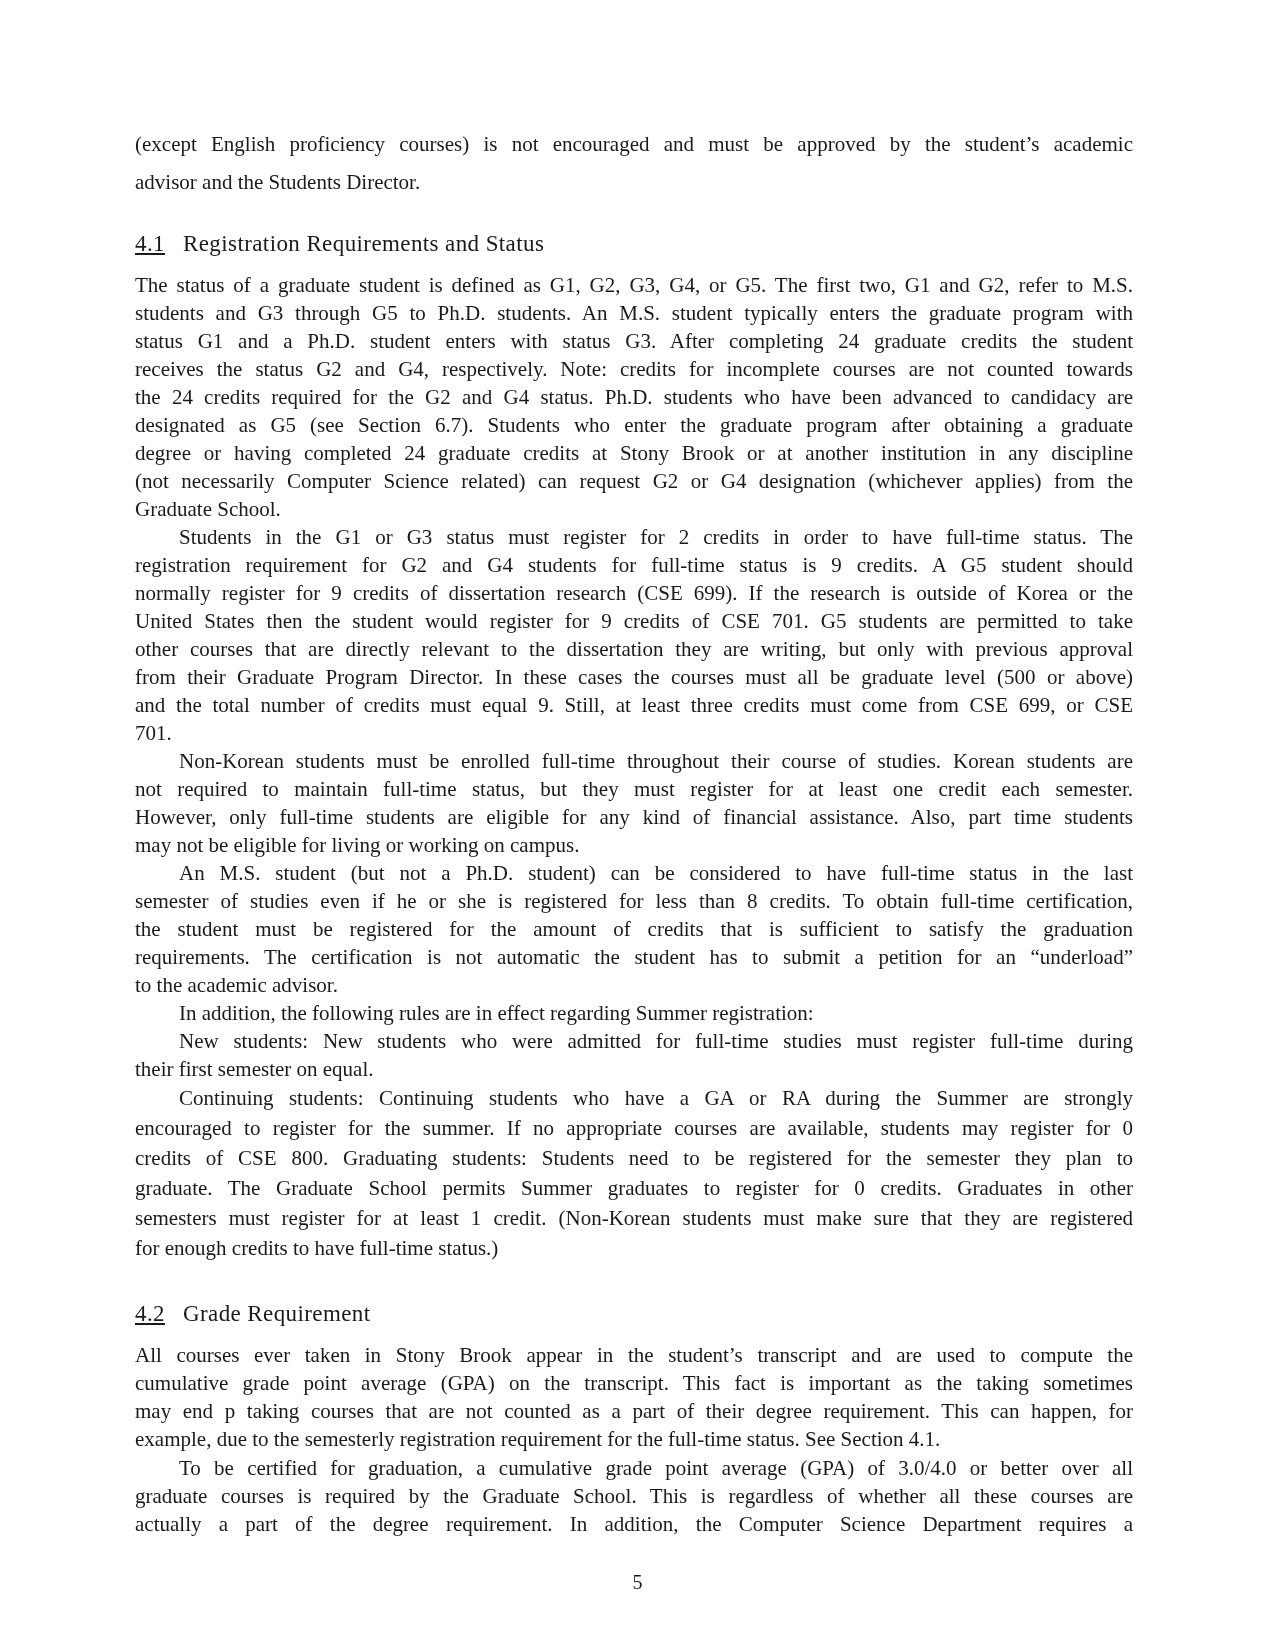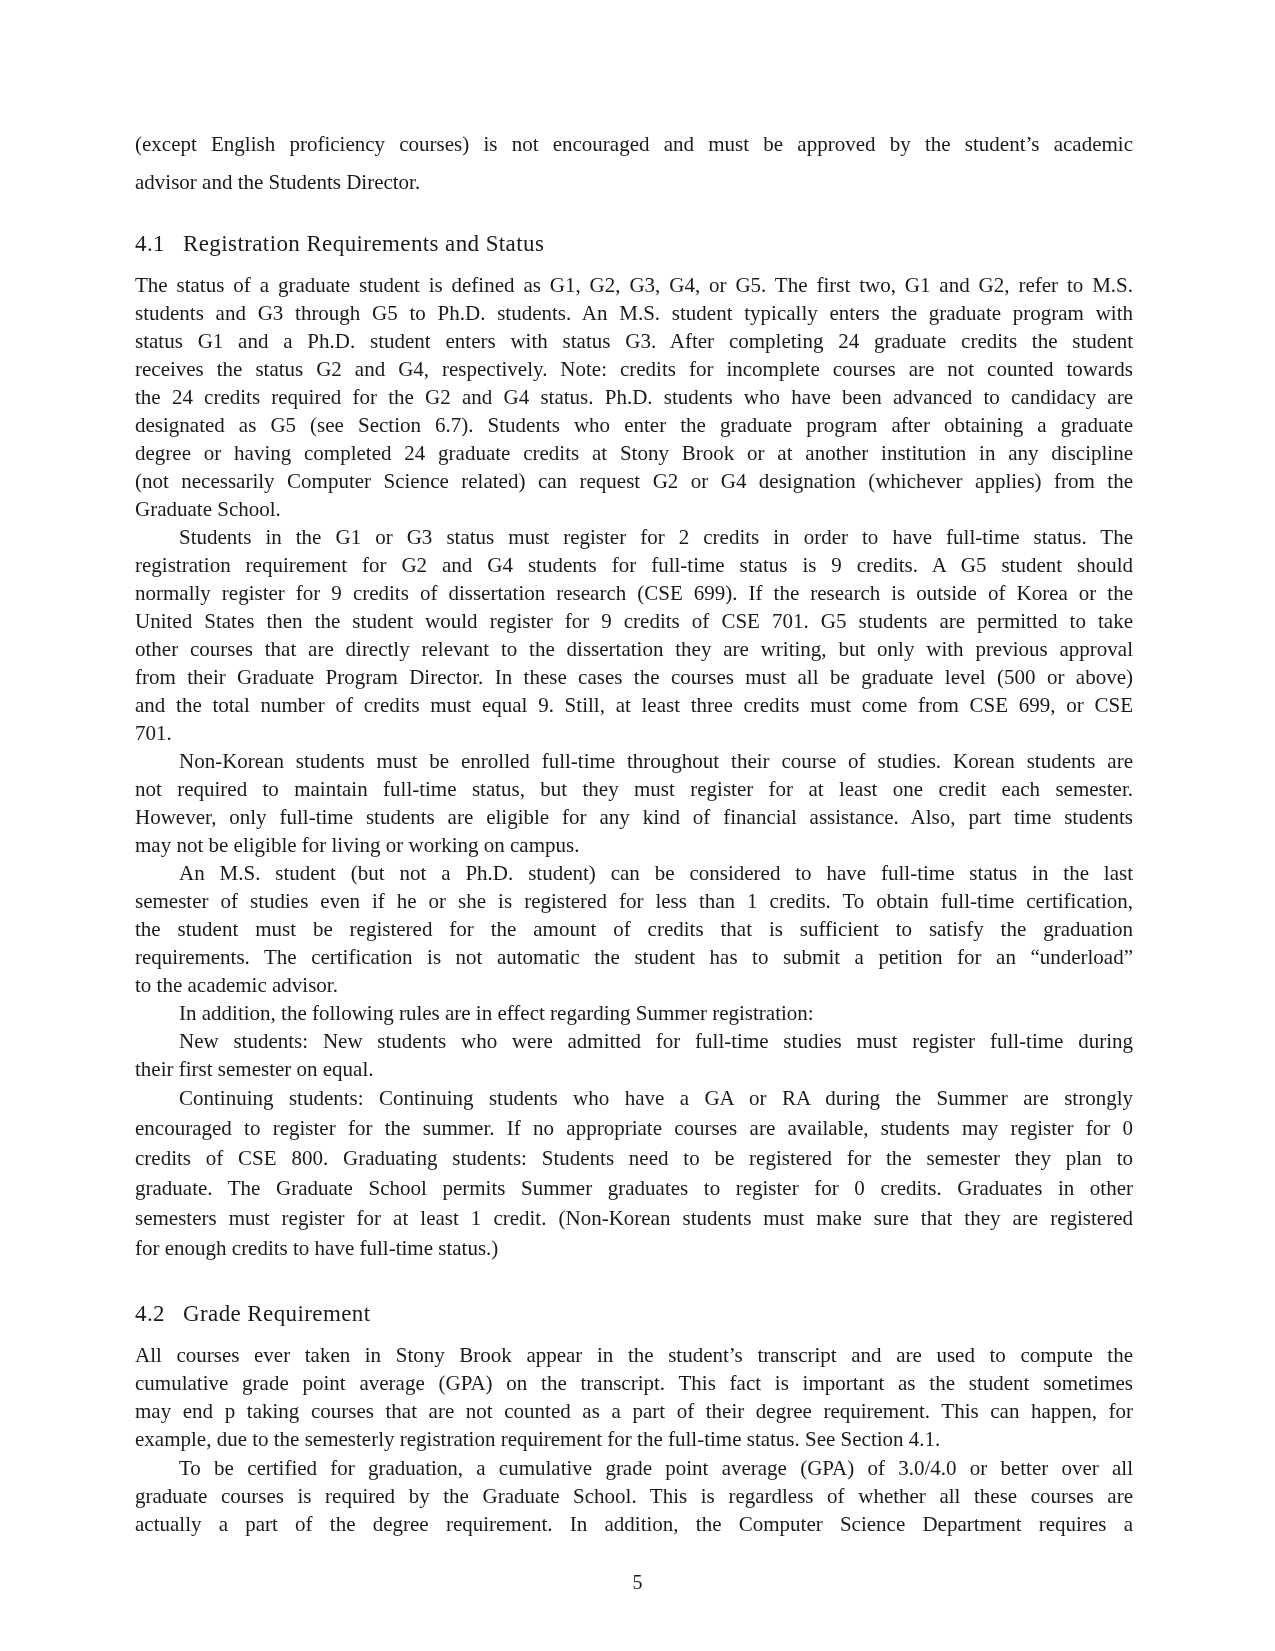--- a/index.html
+++ b/index.html
@@ -3,21 +3,21 @@
 <meta charset="utf-8">
 <style>
   html, body { margin:0; padding:0; background:#ffffff; }
   body { width:1275px; height:1651px; position:relative; overflow:hidden;
          font-family:"Liberation Serif","DejaVu Serif",serif; color:#1a1a1a; }
   .ln { position:absolute; left:135px; width:998px; font-size:21px; line-height:24px;
         white-space:nowrap; text-align:justify; text-align-last:justify; }
   .ln.last { text-align-last:left; }
   .ln.ind { left:179px; width:954px; }
   .h { position:absolute; left:135px; font-size:23px; line-height:26px; letter-spacing:0.4px; white-space:nowrap; }
-  .h .num { display:inline-block; width:48px; }
+  .h .num { display:inline-block; width:48px;text-decoration:underline; }
   .pg { position:absolute; left:0; width:1275px; text-align:center; font-size:20px; top:1571px; }
 </style>
 </head>
 <body>
 
 <div>
 
   <div class="ln" style="top:132px">(except English proficiency courses) is not encouraged and must be approved by the student’s academic</div>
   <div class="ln last" style="top:170px">advisor and the Students Director.</div>
 
@@ -43,21 +43,21 @@
   <div class="ln" style="top:665px">from their Graduate Program Director. In these cases the courses must all be graduate level (500 or above)</div>
   <div class="ln" style="top:693px">and the total number of credits must equal 9. Still, at least three credits must come from CSE 699, or CSE</div>
   <div class="ln last" style="top:721px">701.</div>
 
   <div class="ln ind" style="top:749px">Non-Korean students must be enrolled full-time throughout their course of studies. Korean students are</div>
   <div class="ln" style="top:777px">not required to maintain full-time status, but they must register for at least one credit each semester.</div>
   <div class="ln" style="top:805px">However, only full-time students are eligible for any kind of financial assistance. Also, part time students</div>
   <div class="ln last" style="top:833px">may not be eligible for living or working on campus.</div>
 
   <div class="ln ind" style="top:861px">An M.S. student (but not a Ph.D. student) can be considered to have full-time status in the last</div>
-  <div class="ln" style="top:889px">semester of studies even if he or she is registered for less than 1 credits. To obtain full-time certification,</div>
+  <div class="ln" style="top:889px">semester of studies even if he or she is registered for less than 8 credits. To obtain full-time certification,</div>
   <div class="ln" style="top:917px">the student must be registered for the amount of credits that is sufficient to satisfy the graduation</div>
   <div class="ln" style="top:945px">requirements. The certification is not automatic      the student has to submit a petition for an “underload”</div>
   <div class="ln last" style="top:973px">to the academic advisor.</div>
 
   <div class="ln ind last" style="top:1001px">In addition, the following rules are in effect regarding Summer registration:</div>
 
   <div class="ln ind" style="top:1029px">New students: New students who were admitted for full-time studies must register full-time during</div>
   <div class="ln last" style="top:1057px">their first semester on equal.</div>
 
   <div class="ln ind" style="top:1086px">Continuing students: Continuing students who have a GA or RA during the Summer are strongly</div>
@@ -65,21 +65,21 @@
   <div class="ln" style="top:1146px">credits of CSE 800. Graduating students: Students need to be registered for the semester they plan to</div>
   <div class="ln" style="top:1176px">graduate. The Graduate School permits Summer graduates to register for 0 credits. Graduates in other</div>
   <div class="ln" style="top:1206px">semesters must register for at least 1 credit. (Non-Korean students must make sure that they are registered</div>
   <div class="ln last" style="top:1236px">for enough credits to have full-time status.)</div>
 
   <div class="h" style="top:1301px">
     <span class="num">4.2</span><span>Grade Requirement</span>
   </div>
 
   <div class="ln" style="top:1343px">All courses ever taken in Stony Brook appear in the student’s transcript and are used to compute the</div>
-  <div class="ln" style="top:1371px">cumulative grade point average (GPA) on the transcript. This fact is important as the student sometimes</div>
+  <div class="ln" style="top:1371px">cumulative grade point average (GPA) on the transcript. This fact is important as the taking sometimes</div>
   <div class="ln" style="top:1399px">may end p taking courses that are not counted as a part of their degree requirement. This can happen, for</div>
   <div class="ln last" style="top:1427px">example, due to the semesterly registration requirement for the full-time status. See Section 4.1.</div>
 
   <div class="ln ind" style="top:1456px">To be certified for graduation, a cumulative grade point average (GPA) of 3.0/4.0 or better over all</div>
   <div class="ln" style="top:1484px">graduate courses is required by the Graduate School. This is regardless of whether all these courses are</div>
   <div class="ln" style="top:1512px">actually a part of the degree requirement. In addition, the Computer Science Department requires a</div>
 
   <div class="pg">5</div>
 </div>
 

